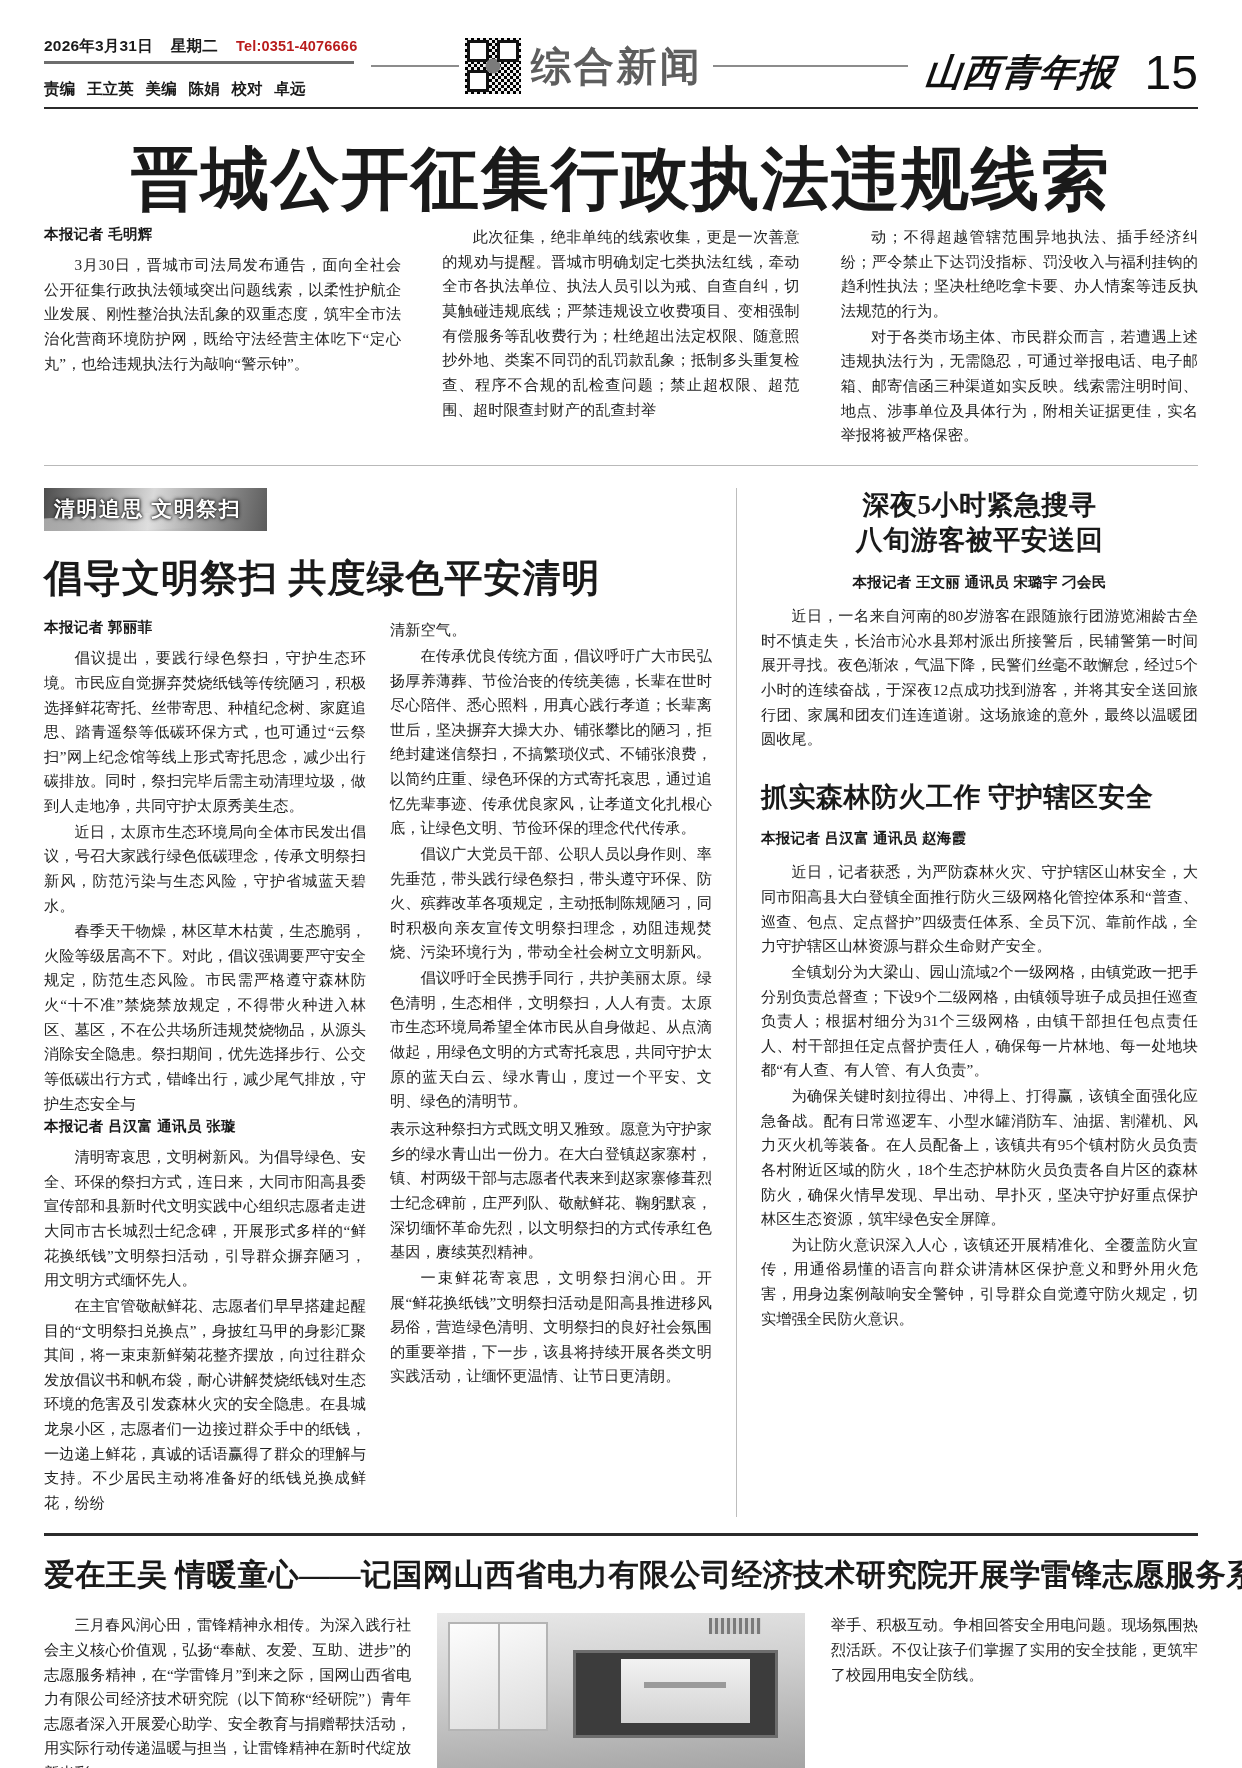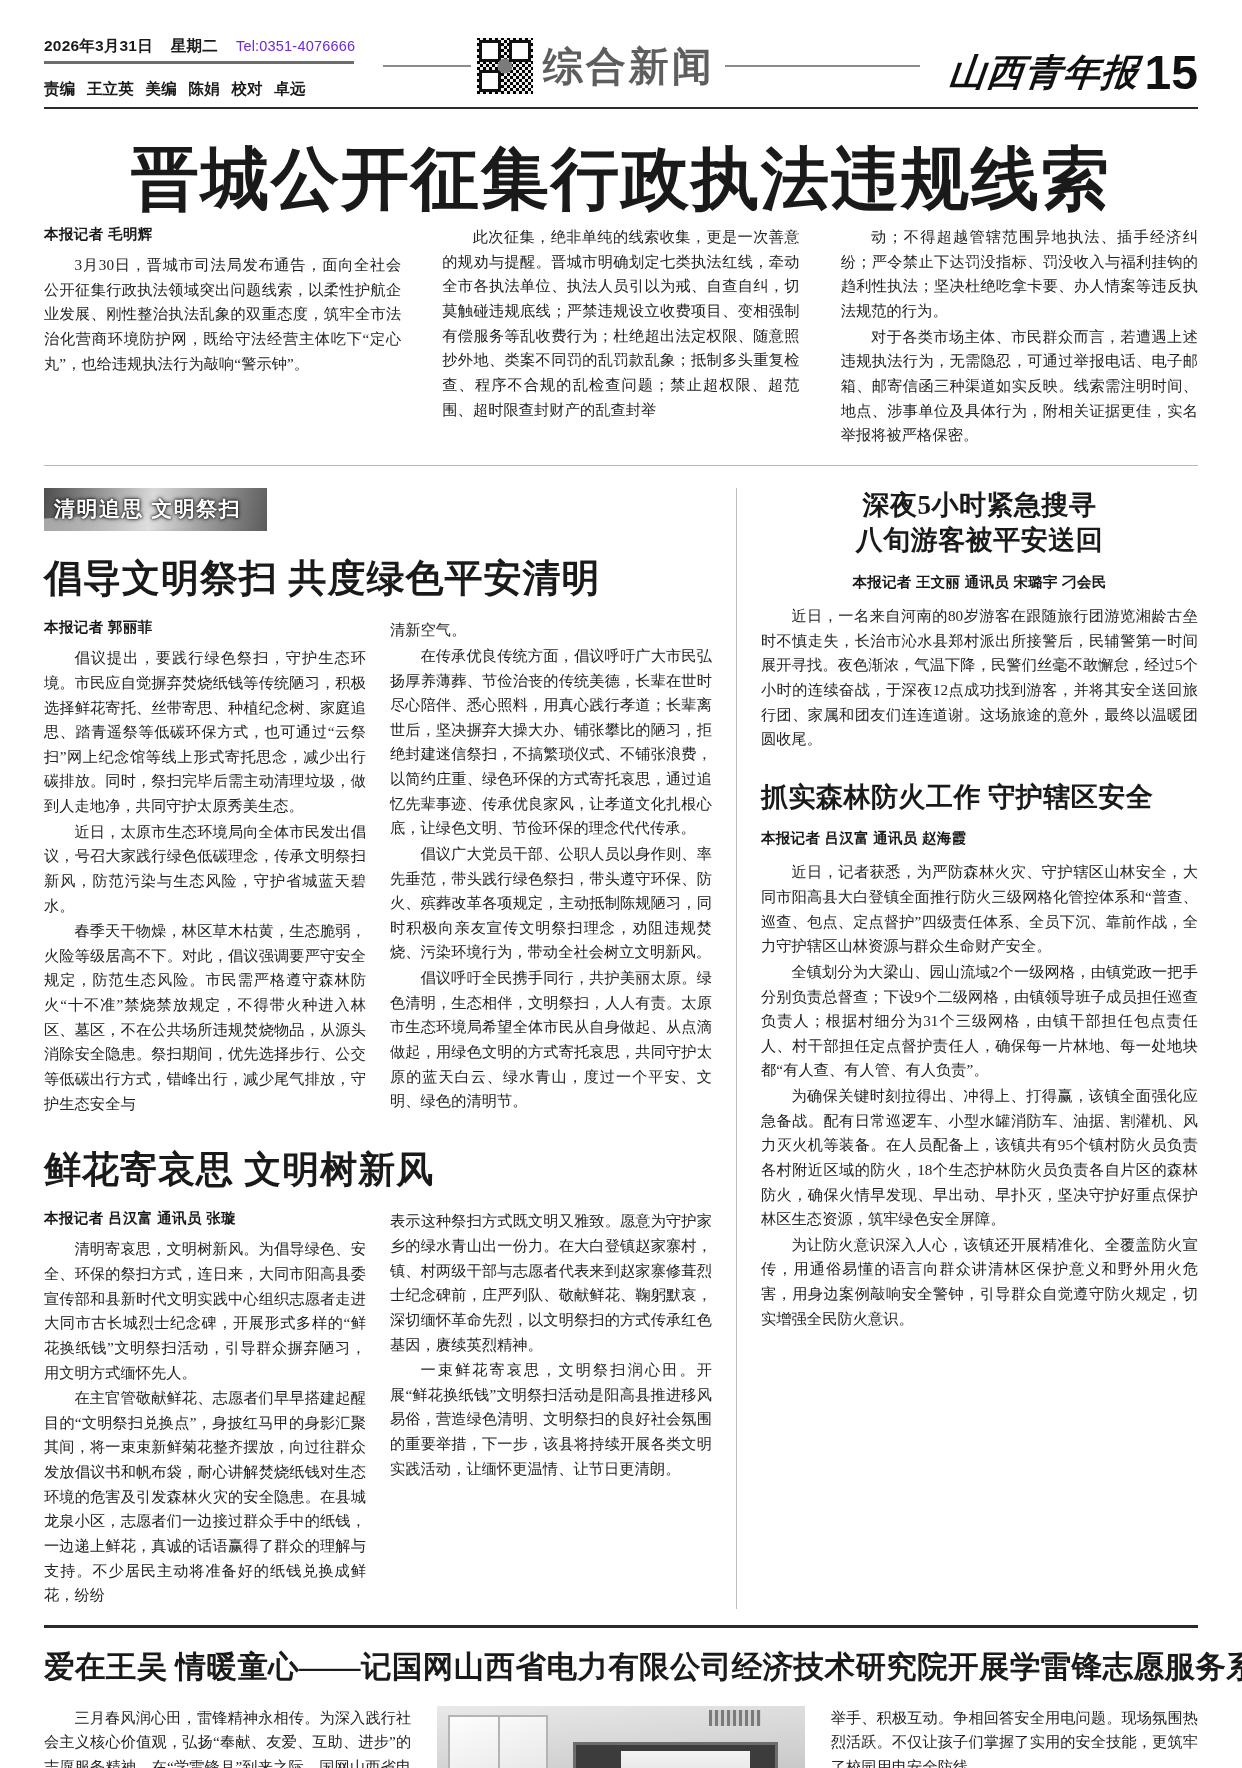--- a/index.html
+++ b/index.html
@@ -24,21 +24,21 @@
     position:relative;
   }
   .mh-left{width:310px;flex:0 0 310px;padding-bottom:2px;}
   .mh-line1{
     font-family:"Liberation Sans","DejaVu Sans",sans-serif;
     font-size:15.5px;font-weight:700;letter-spacing:.2px;
     white-space:nowrap;
     padding-bottom:4px;
     display:flex;align-items:baseline;gap:18px;
   }
-  .mh-tel{font-weight:400;color:#6d28d9;font-size:14.5px;}
+  .mh-tel{font-weight:700;color:#b91c1c;font-size:14.5px;}
   .mh-rule{height:3px;background:#6d6d6d;width:100%;}
   .mh-line2{
     font-family:"Liberation Sans","DejaVu Sans",sans-serif;
     font-size:15.5px;font-weight:700;letter-spacing:.2px;
     padding-top:15px;white-space:nowrap;
   }
   .mh-line2 span{margin-right:7px;}
 
   .mh-center{
     flex:1;display:flex;align-items:center;justify-content:center;
@@ -80,21 +80,21 @@
   }
   .paper-name{
     font-size:37px;font-weight:700;letter-spacing:1px;
     white-space:nowrap;color:#111;
     font-family:"Liberation Serif","DejaVu Serif",serif;
     font-style:italic;
     transform:skewX(-6deg);
   }
   .page-no{
     font-family:"Liberation Sans","DejaVu Sans",sans-serif;
-    font-size:48px;font-weight:700;line-height:1;color:#111;
+    font-size:48px;font-weight:400;line-height:1;color:#111;margin-left:24px;
   }
 
   .top-rule{height:2px;background:#2b2b2b;margin-top:5px;}
 
   
   .lead-headline{
     text-align:center;
     font-size:68px;
     font-weight:700;
     letter-spacing:2px;
@@ -303,21 +303,20 @@
           <p class="body-p">春季天干物燥，林区草木枯黄，生态脆弱，火险等级居高不下。对此，倡议强调要严守安全规定，防范生态风险。市民需严格遵守森林防火“十不准”禁烧禁放规定，不得带火种进入林区、墓区，不在公共场所违规焚烧物品，从源头消除安全隐患。祭扫期间，优先选择步行、公交等低碳出行方式，错峰出行，减少尾气排放，守护生态安全与</p>
         </div>
         <div>
           <p class="body-p noind">清新空气。</p>
           <p class="body-p">在传承优良传统方面，倡议呼吁广大市民弘扬厚养薄葬、节俭治丧的传统美德，长辈在世时尽心陪伴、悉心照料，用真心践行孝道；长辈离世后，坚决摒弃大操大办、铺张攀比的陋习，拒绝封建迷信祭扫，不搞繁琐仪式、不铺张浪费，以简约庄重、绿色环保的方式寄托哀思，通过追忆先辈事迹、传承优良家风，让孝道文化扎根心底，让绿色文明、节俭环保的理念代代传承。</p>
           <p class="body-p">倡议广大党员干部、公职人员以身作则、率先垂范，带头践行绿色祭扫，带头遵守环保、防火、殡葬改革各项规定，主动抵制陈规陋习，同时积极向亲友宣传文明祭扫理念，劝阻违规焚烧、污染环境行为，带动全社会树立文明新风。</p>
           <p class="body-p">倡议呼吁全民携手同行，共护美丽太原。绿色清明，生态相伴，文明祭扫，人人有责。太原市生态环境局希望全体市民从自身做起、从点滴做起，用绿色文明的方式寄托哀思，共同守护太原的蓝天白云、绿水青山，度过一个平安、文明、绿色的清明节。</p>
         </div>
       </div>
 
-      <h2 class="sub-headline-2">鲜花寄哀思  文明树新风</h2>
 
       <div class="two-col">
         <div>
           <div class="byline">本报记者 吕汉富 通讯员 张璇</div>
           <p class="body-p">清明寄哀思，文明树新风。为倡导绿色、安全、环保的祭扫方式，连日来，大同市阳高县委宣传部和县新时代文明实践中心组织志愿者走进大同市古长城烈士纪念碑，开展形式多样的“鲜花换纸钱”文明祭扫活动，引导群众摒弃陋习，用文明方式缅怀先人。</p>
           <p class="body-p">在主官管敬献鲜花、志愿者们早早搭建起醒目的“文明祭扫兑换点”，身披红马甲的身影汇聚其间，将一束束新鲜菊花整齐摆放，向过往群众发放倡议书和帆布袋，耐心讲解焚烧纸钱对生态环境的危害及引发森林火灾的安全隐患。在县城龙泉小区，志愿者们一边接过群众手中的纸钱，一边递上鲜花，真诚的话语赢得了群众的理解与支持。不少居民主动将准备好的纸钱兑换成鲜花，纷纷</p>
         </div>
         <div>
           <p class="body-p noind">表示这种祭扫方式既文明又雅致。愿意为守护家乡的绿水青山出一份力。在大白登镇赵家寨村，镇、村两级干部与志愿者代表来到赵家寨修葺烈士纪念碑前，庄严列队、敬献鲜花、鞠躬默哀，深切缅怀革命先烈，以文明祭扫的方式传承红色基因，赓续英烈精神。</p>
           <p class="body-p">一束鲜花寄哀思，文明祭扫润心田。开展“鲜花换纸钱”文明祭扫活动是阳高县推进移风易俗，营造绿色清明、文明祭扫的良好社会氛围的重要举措，下一步，该县将持续开展各类文明实践活动，让缅怀更温情、让节日更清朗。</p>

